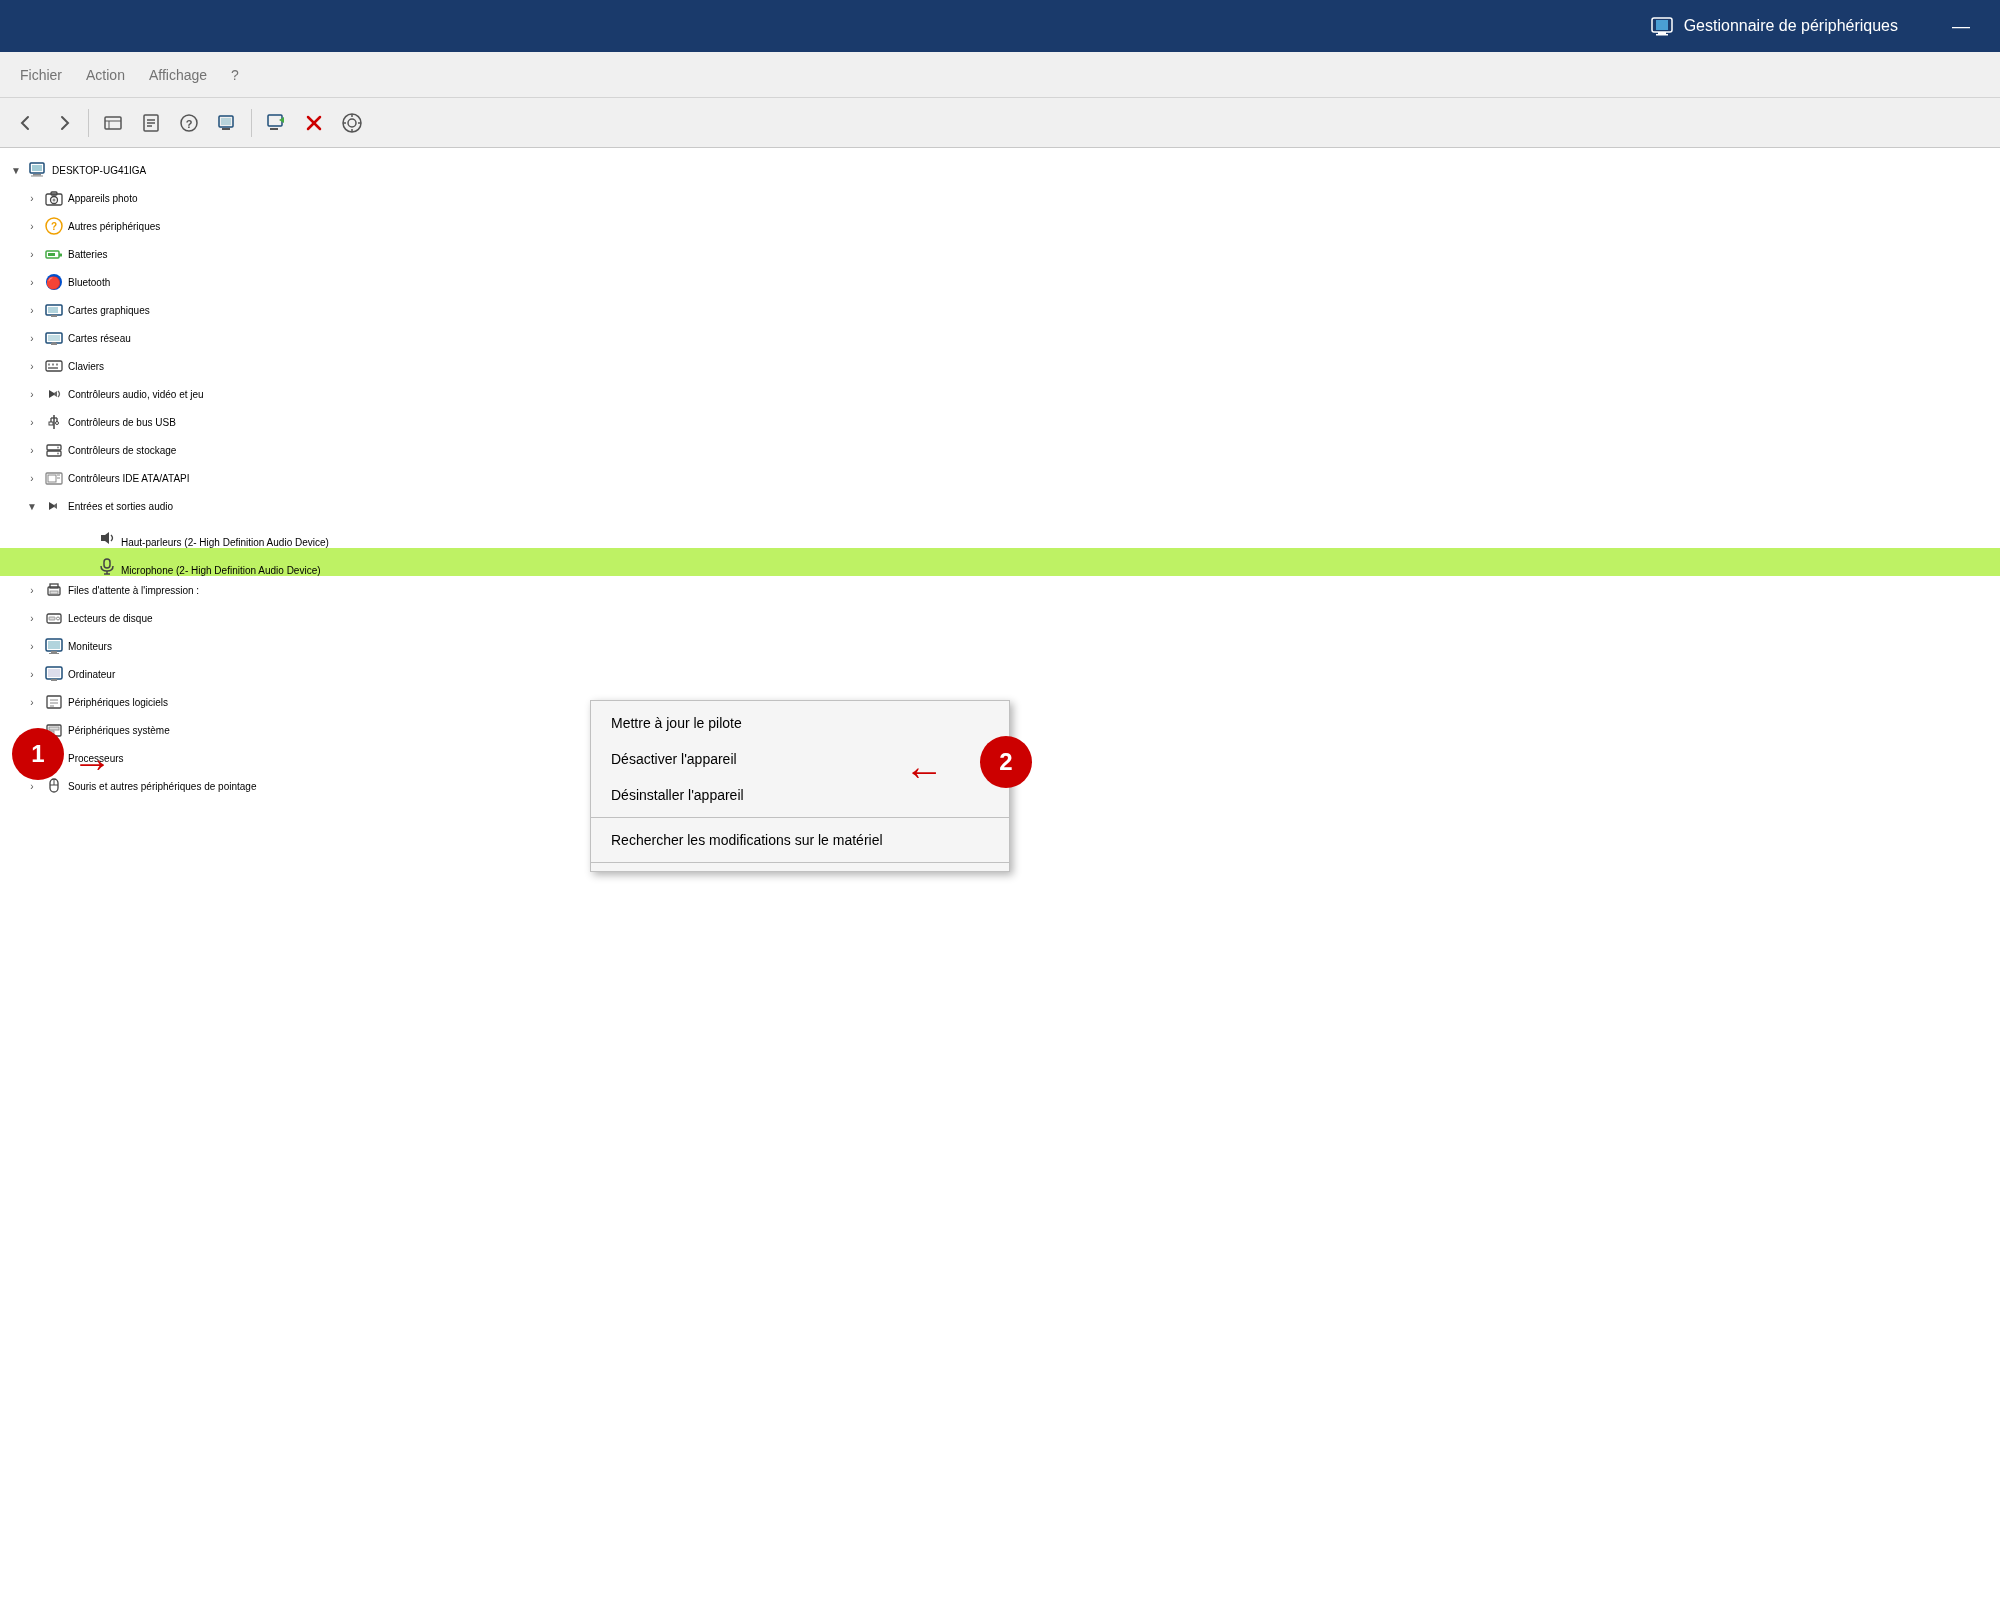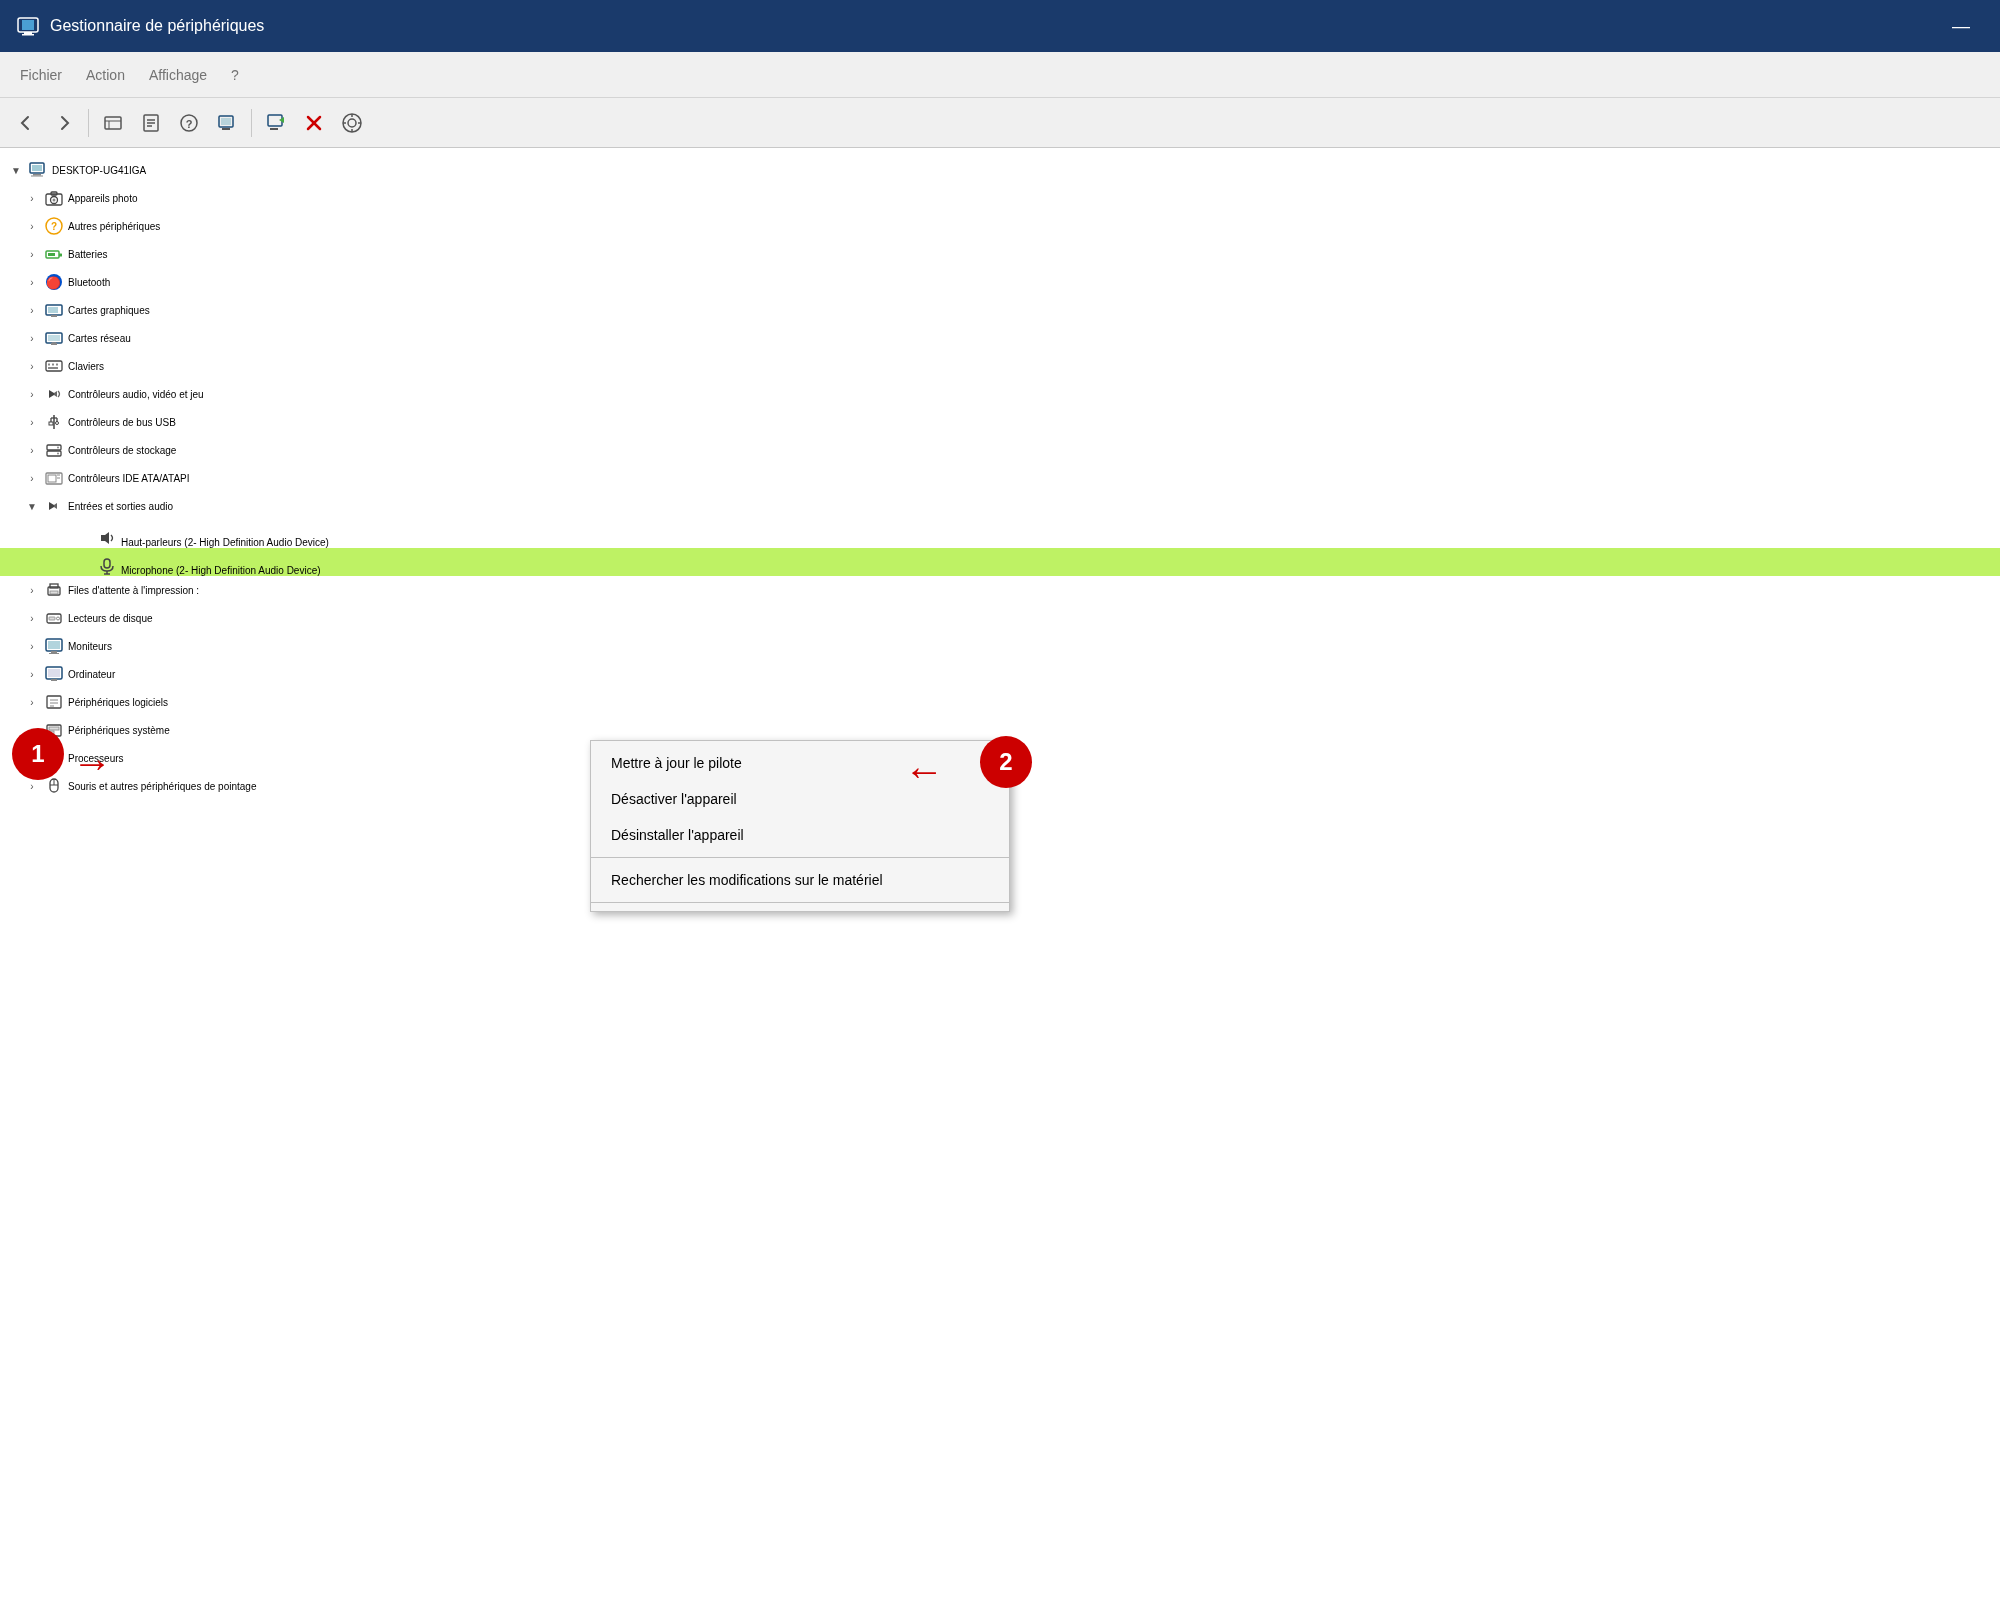--- a/index.html
+++ b/index.html
@@ -13,21 +13,21 @@
     }
 
     
     .title-bar {
       background: #1a3a6b;
       color: white;
       height: 52px;
       display: flex;
       align-items: center;
       padding: 0 16px;
-      justify-content: space-between;
+      justify-content: flex-end;
       gap: 40px;
     }
     .title-bar-left {
       display: flex;
       align-items: center;
       gap: 10px;
     }
     .title-bar-icon {
       width: 24px;
       height: 24px;
@@ -154,21 +154,20 @@
     .context-menu {
       position: absolute;
       left: 590px;
       top: 700px;
       background: #f5f5f5;
       border: 1px solid #c0c0c0;
       box-shadow: 3px 3px 8px rgba(0,0,0,0.3);
       width: 420px;
       z-index: 100;
       padding: 4px 0;
-      margin-top: 40px;
     }
     .ctx-item {
       padding: 10px 20px;
       cursor: pointer;
       font-size: 14px;
       color: #000;
     }
     .ctx-item.bold {
       font-weight: bold;
     }

